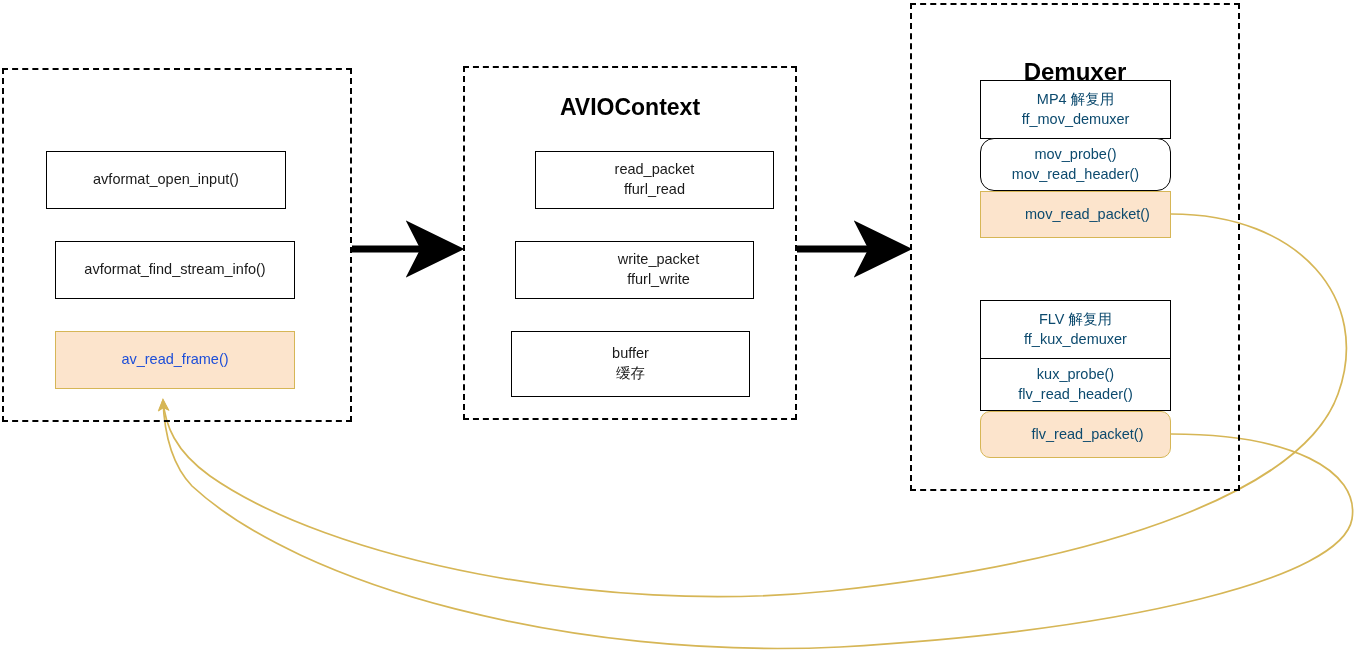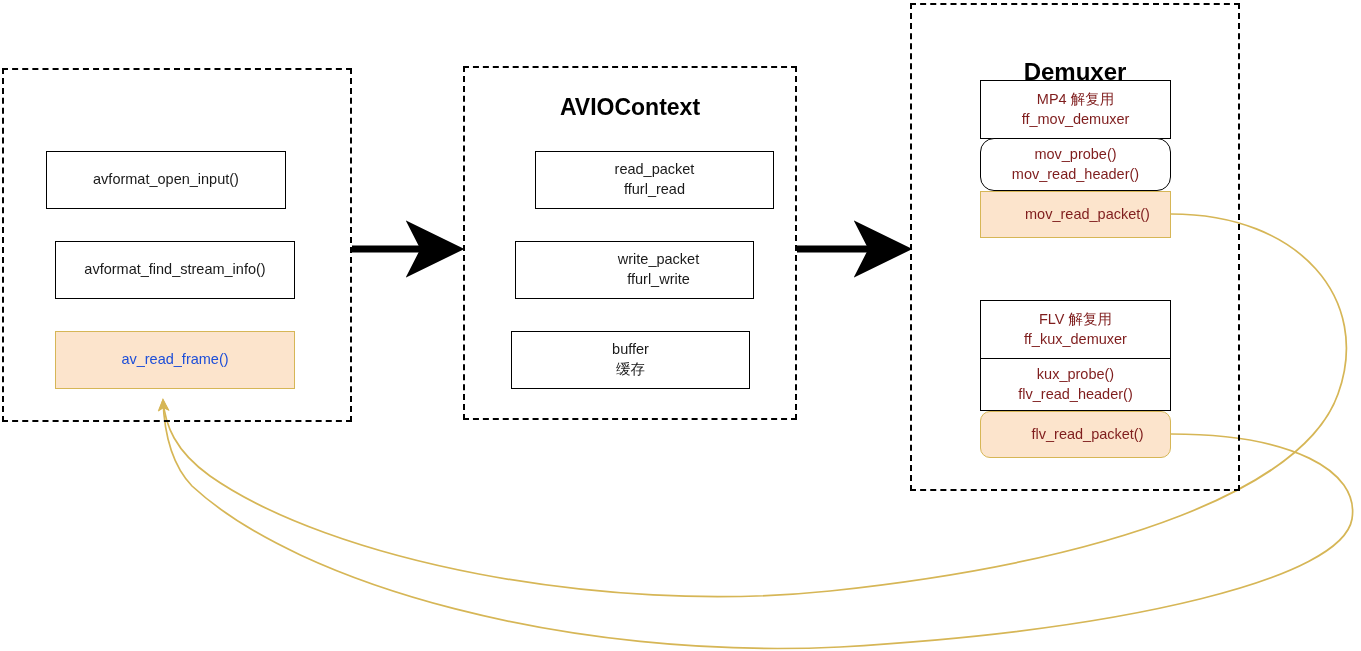--- a/index.html
+++ b/index.html
@@ -58,21 +58,21 @@
     background: #FCE4CC;
     color: #1d4ed8;
   }
 
   
   .cell {
     position: absolute;
     box-sizing: border-box;
     border: 1.6px solid #000000;
     background: #ffffff;
-    color: #7f1d1d;
+    color: #0c4a6e;
     display: flex;
     flex-direction: column;
     align-items: center;
     justify-content: center;
     text-align: center;
     font-size: 14.5px;
     line-height: 1.35;
     white-space: pre-line;
   }
   .cell.highlight {
@@ -145,21 +145,21 @@
   <div class="box" style="left:511px; top:151px; width:239px; height:58px;margin-left:24px;">
     <span>read_packet
 ffurl_read</span>
   </div>
 
   <div class="box" style="left:515px; top:241px; width:239px; height:58px;padding-left:48px;">
     <span>write_packet
 ffurl_write</span>
   </div>
 
-  <div class="box" style="left:511px; top:331px; width:239px; height:58px;">
+  <div class="box" style="left:511px; top:331px; width:239px; height:66px;">
     <span>buffer
 缓存</span>
   </div>
 
   <div class="panel" style="left:910px; top:3px; width:330px; height:488px;">
   </div>
   <div class="panel-title" style="left:910px; top:26px; width:330px; font-size:24px;margin-top:32px;">Demuxer</div>
 
   <div class="cell" style="left:980px; top:80px; width:191px; height:59px;">
     <span>MP4 解复用

